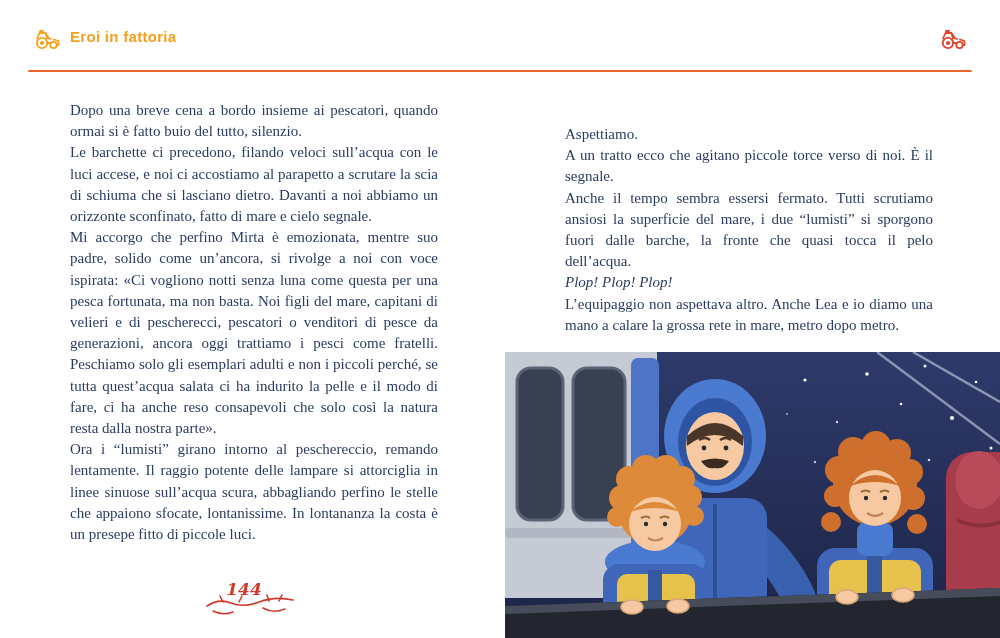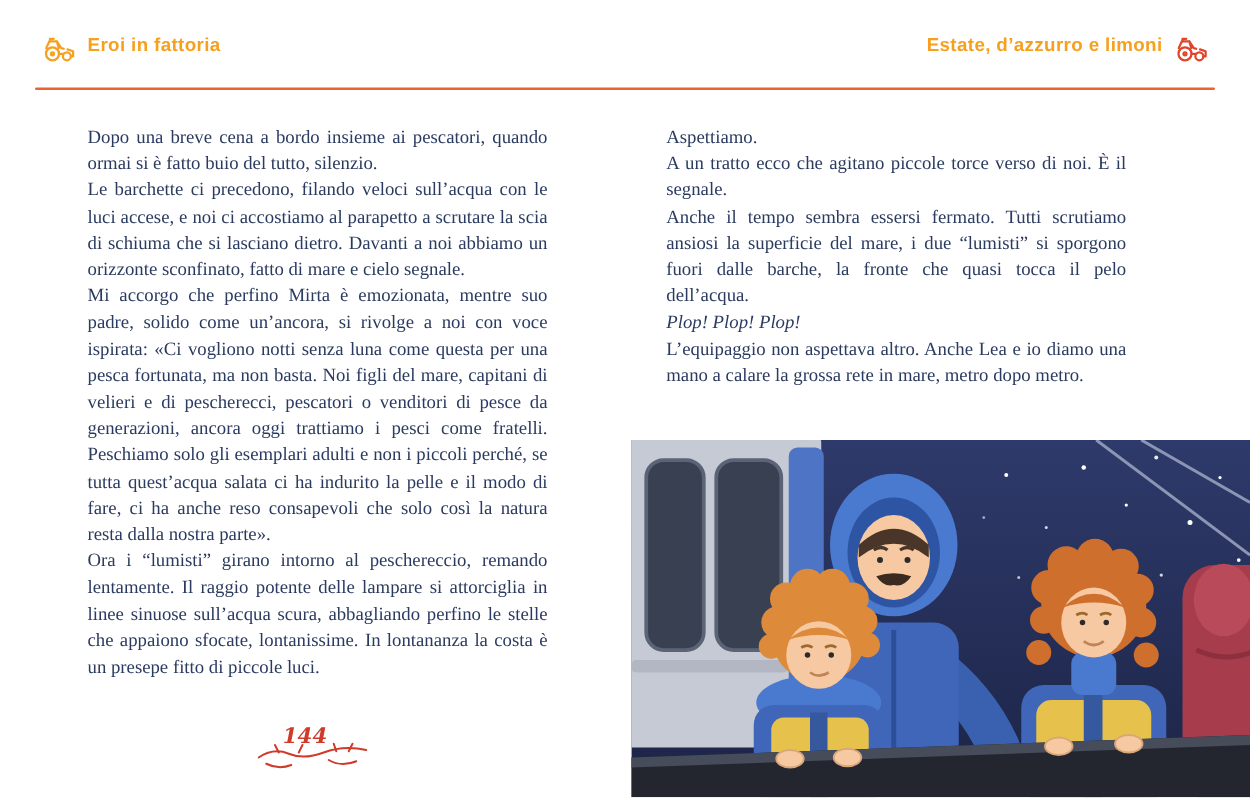--- a/index.html
+++ b/index.html
@@ -24,21 +24,21 @@
   .tractor-orange { color: #f6a01e; }
   .tractor-red { color: #e0452a; }
   .rule {
     position: absolute; top: 70px; left: 28px; right: 28px; height: 2px;
     background: #e8652d; border-radius: 1px;
   }
 
   
   .page { position: absolute; top: 100px; width: 368px; }
   .left-page  { left: 70px; }
-  .right-page { left: 533px; }
+  .right-page { left: 565px; margin-top: 24px; }
   .page p {
     margin: 0;
     font-size: 15px; line-height: 21.2px;
     color: #2b3b60;
     text-align: justify;
     hyphens: auto;
   }
   .page p.plop { font-style: italic; }
 
   
@@ -67,21 +67,20 @@
         <path d="M13.2 15 h3.2"></path>
         <path d="M3 10.5 L5.5 5 h6 l1.5 5.5 M11.5 5 l3.5 5.5 l2 .5"></path>
         <path d="M22.7 17 h1.8 v-4 l-4.5 -1.5"></path>
         <path d="M6 5 V3 h3"></path>
       </svg>
     </span>
     <span class="running-title">Eroi in fattoria</span>
   </div>
 
   <div class="header-group header-right">
-    <span class="running-title">Estate, d’azzurro e limoni</span>
     <span class="tractor tractor-red">
       <svg width="26" height="22" viewBox="0 0 26 22" fill="none" stroke="currentColor" stroke-width="1.8" stroke-linecap="round" stroke-linejoin="round">
         <circle cx="8" cy="15" r="5.2"></circle>
         <circle cx="8" cy="15" r="1.2"></circle>
         <circle cx="19.5" cy="17" r="3.2"></circle>
         <path d="M13.2 15 h3.2"></path>
         <path d="M3 10.5 L5.5 5 h6 l1.5 5.5 M11.5 5 l3.5 5.5 l2 .5"></path>
         <path d="M22.7 17 h1.8 v-4 l-4.5 -1.5"></path>
         <path d="M6 5 V3 h3"></path>
       </svg>

